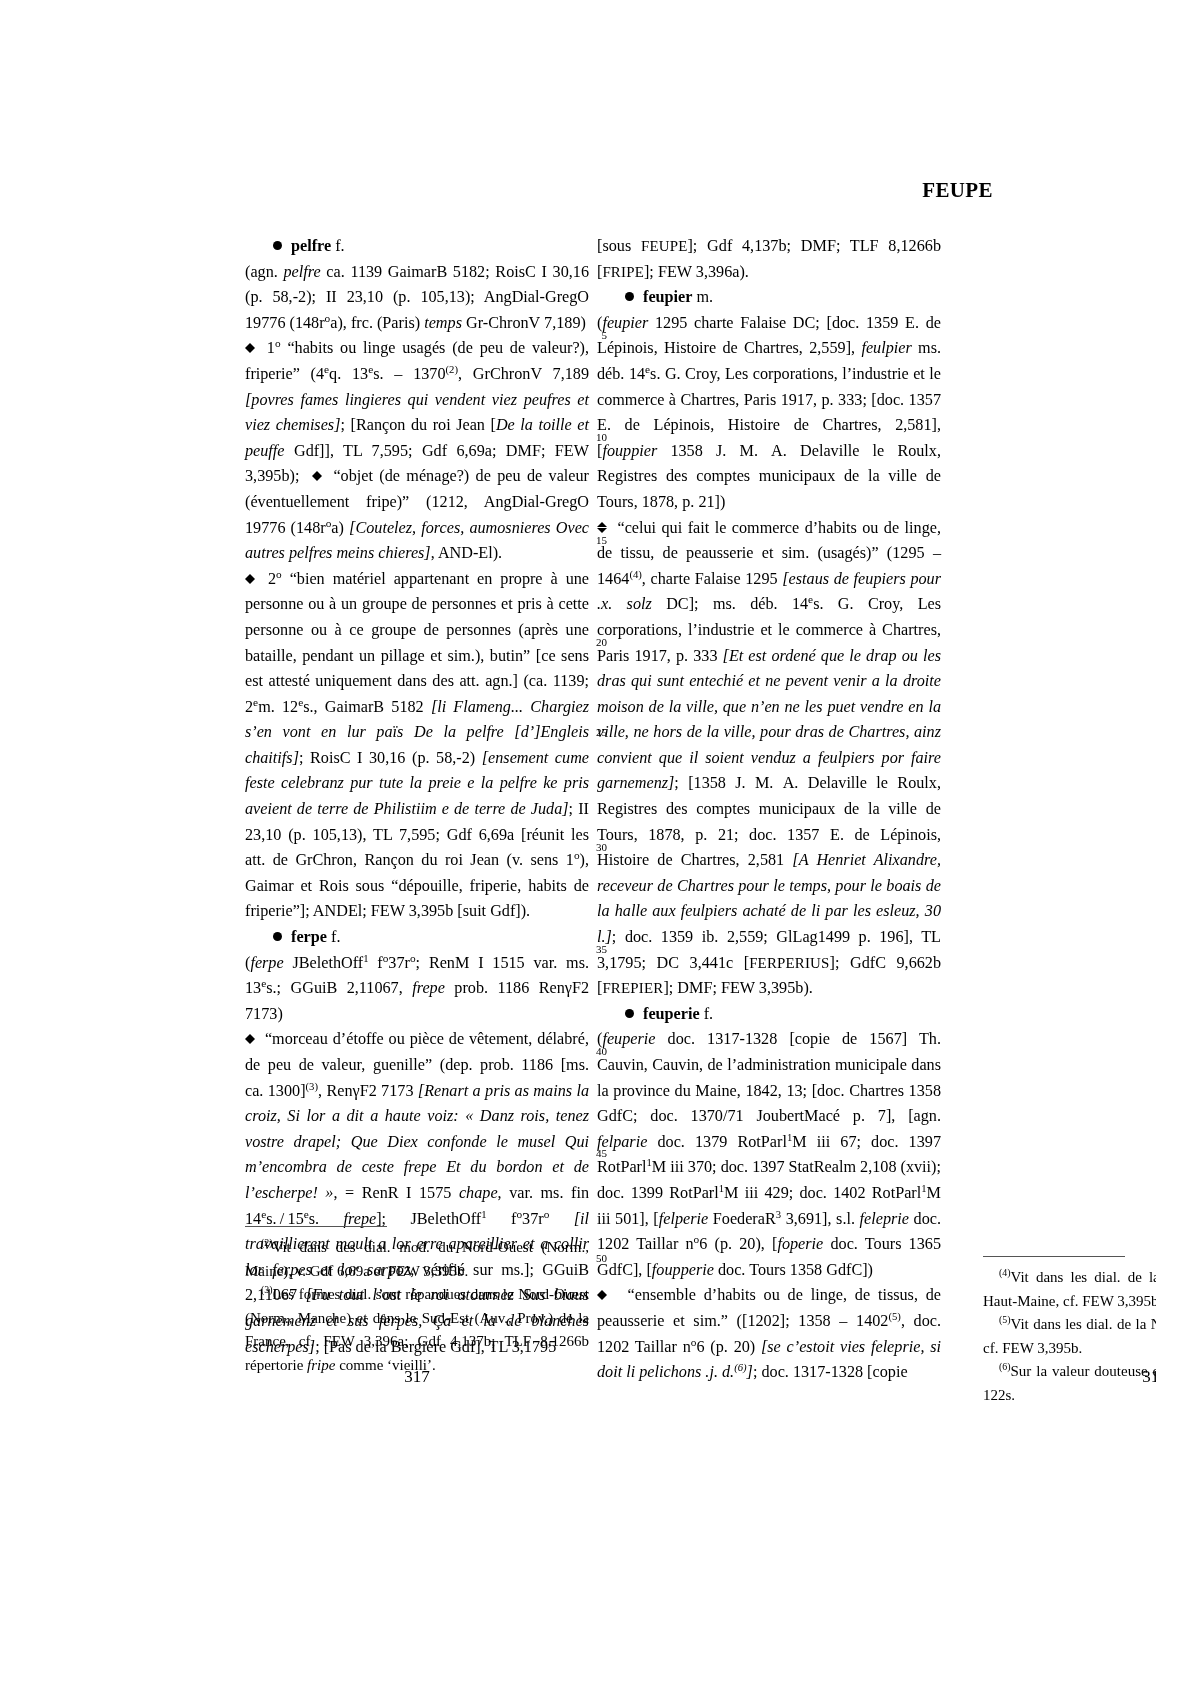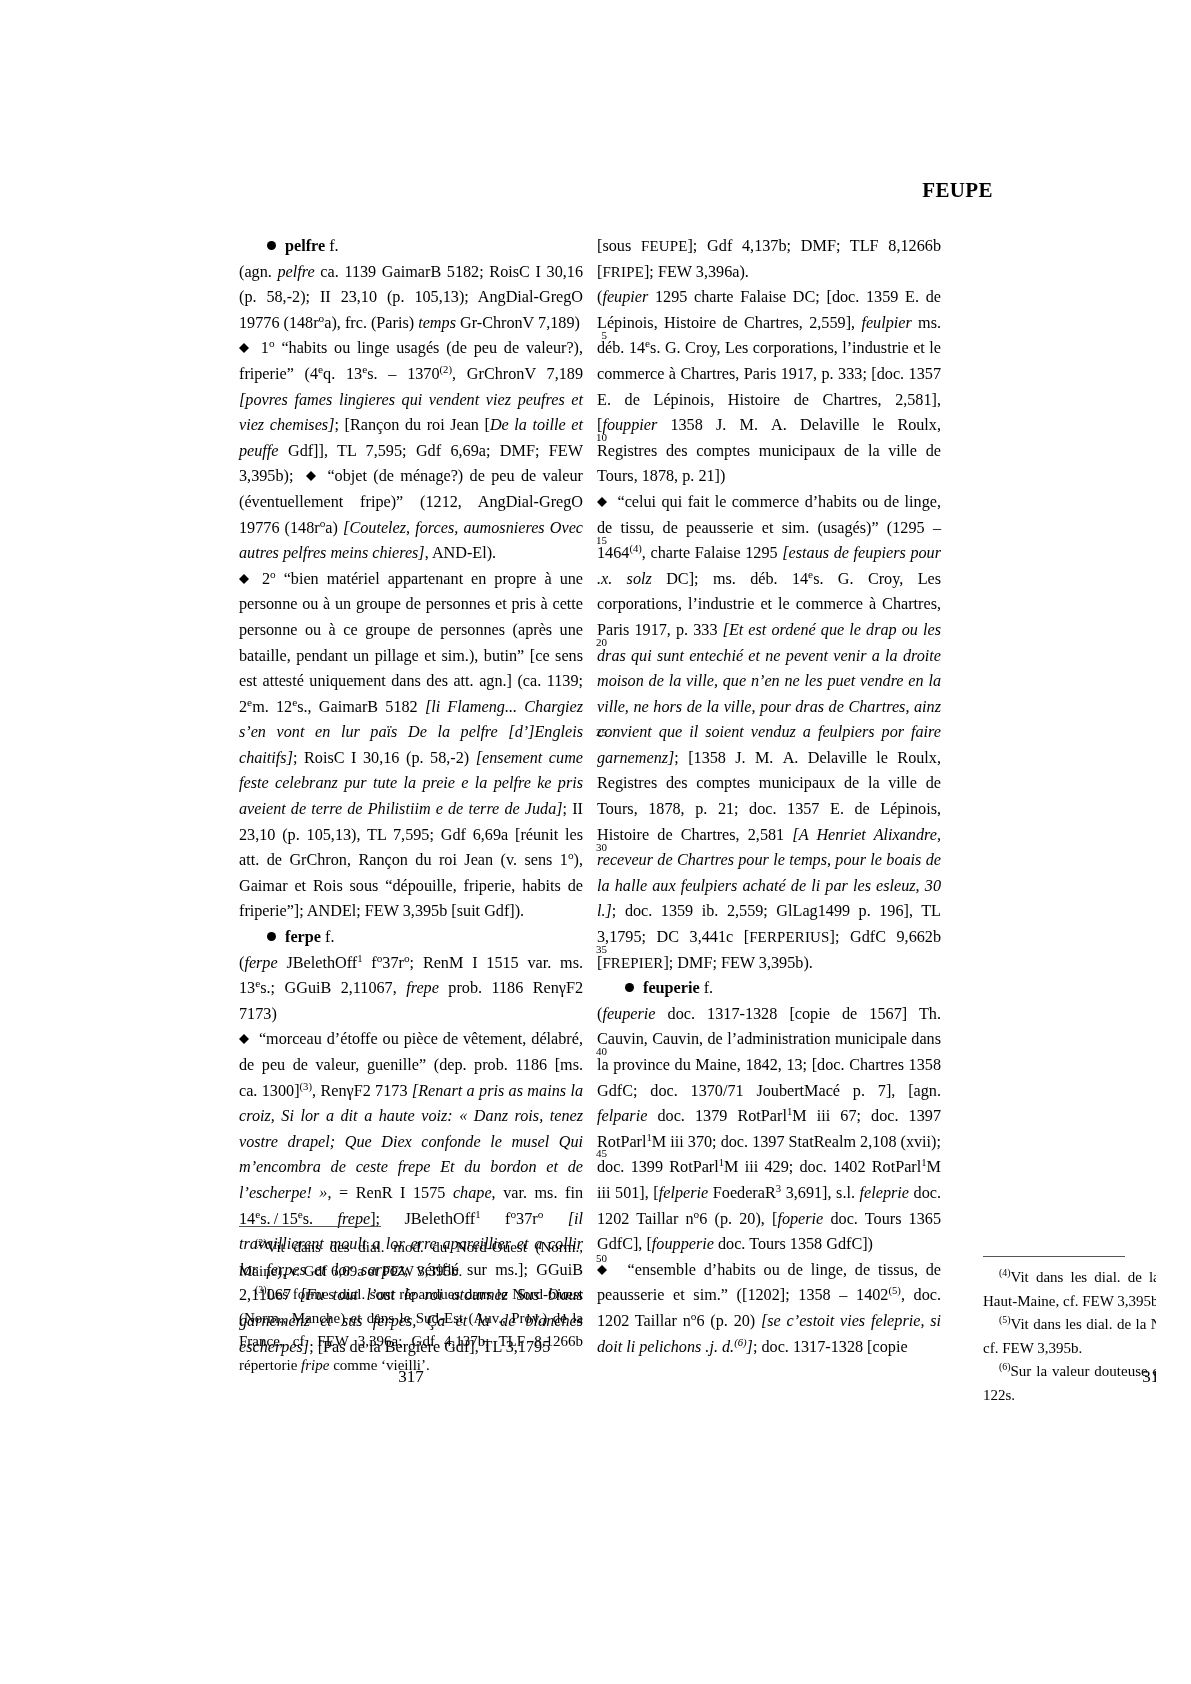--- a/index.html
+++ b/index.html
@@ -37,21 +37,21 @@
     top: 234px;
     left: 196px;
     width: 800px;
     height: 1180px;
   }
   .col {
     position: absolute;
     top: 0;
     width: 344px;
   }
-  .col-left  { left: 8px; }
+  .col-left  { left: 14px; }
   .col-right { left: 366px; }
 
   .flow {
     font-size: 16.2px;
     line-height: 25.6px;
     text-align: justify;
     text-justify: inter-word;
     hyphens: manual;
   }
   .flow p {
@@ -192,20 +192,21 @@
       <div class="linenum" style="top:811px">40</div>
       <div class="linenum" style="top:913px">45</div>
       <div class="linenum" style="top:1018px">50</div>
     </div>
 
     <div class="col col-right">
       <div class="flow">
 
         <p>[sous <span class="sc">FEUPE</span>]; Gdf 4,137b; DMF; TLF 8,1266b [<span class="sc">FRIPE</span>]; FEW 3,396a).</p>
 
+        <p class="lemma"><span class="bullet"></span><span class="lemma-word">feupier</span> <span class="lemma-gram">m.</span></p>
 
         <p>(<span class="it">feupier</span> 1295 charte Falaise DC; [doc. 1359 E. de Lépinois, Histoire de Chartres, 2,559], <span class="it">feulpier</span> ms. déb. 14<span class="supn">e</span>s. G. Croy, Les corporations, l’industrie et le commerce à Chartres, Paris 1917, p.&nbsp;333; [doc. 1357 E. de Lépinois, Histoire de Chartres, 2,581], [<span class="it">fouppier</span> 1358 J.&nbsp;M.&nbsp;A. Delaville le Roulx, Registres des comptes municipaux de la ville de Tours, 1878, p.&nbsp;21])</p>
 
         <p><span class="diamond"></span> “celui qui fait le commerce d’habits ou de linge, de tissu, de peausserie et sim. (usagés)” (1295 – 1464<span class="sup">(4)</span>, charte Falaise 1295 <span class="it">[estaus de feupiers pour .x. solz</span> DC]; ms. déb. 14<span class="supn">e</span>s. G. Croy, Les corporations, l’industrie et le commerce à Chartres, Paris 1917, p.&nbsp;333 <span class="it">[Et est ordené que le drap ou les dras qui sunt entechié et ne pevent venir a la droite moison de la ville, que n’en ne les puet vendre en la ville, ne hors de la ville, pour dras de Chartres, ainz convient que il soient venduz a feulpiers por faire garnemenz]</span>; [1358 J.&nbsp;M.&nbsp;A. Delaville le Roulx, Registres des comptes municipaux de la ville de Tours, 1878, p.&nbsp;21; doc. 1357 E. de Lépinois, Histoire de Chartres, 2,581 <span class="it">[A Henriet Alixandre, receveur de Chartres pour le temps, pour le boais de la halle aux feulpiers achaté de li par les esleuz, 30 l.]</span>; doc. 1359 ib. 2,559; GlLag1499 p.&nbsp;196], TL 3,1795; DC 3,441c [<span class="sc">FERPERIUS</span>]; GdfC 9,662b [<span class="sc">FREPIER</span>]; DMF; FEW 3,395b).</p>
 
         <p class="lemma"><span class="bullet"></span><span class="lemma-word">feuperie</span> <span class="lemma-gram">f.</span></p>
 
         <p>(<span class="it">feuperie</span> doc. 1317-1328 [copie de 1567] Th. Cauvin, Cauvin, de l’administration municipale dans la province du Maine, 1842, 13; [doc. Chartres 1358 GdfC; doc. 1370/71 JoubertMacé p.&nbsp;7], [agn. <span class="it">felparie</span> doc. 1379 RotParl<span class="sup">1</span>M iii 67; doc. 1397 RotParl<span class="sup">1</span>M iii 370; doc. 1397 StatRealm 2,108 (xvii); doc. 1399 RotParl<span class="sup">1</span>M iii 429; doc. 1402 RotParl<span class="sup">1</span>M iii 501], [<span class="it">felperie</span> FoederaR<span class="sup">3</span> 3,691], s.l. <span class="it">feleprie</span> doc. 1202 Taillar n<span class="supn">o</span>6 (p.&nbsp;20), [<span class="it">foperie</span> doc. Tours 1365 GdfC], [<span class="it">foupperie</span> doc. Tours 1358 GdfC])</p>
 
         <p><span class="diamond"></span> &nbsp;“ensemble d’habits ou de linge, de tissus, de peausserie et sim.” ([1202]; 1358 – 1402<span class="sup">(5)</span>, doc. 1202 Taillar n<span class="supn">o</span>6 (p.&nbsp;20) <span class="it">[se c’estoit vies feleprie, si doit li pelichons .j. d.<span class="sup">(6)</span>]</span>; doc. 1317-1328 [copie</p>

